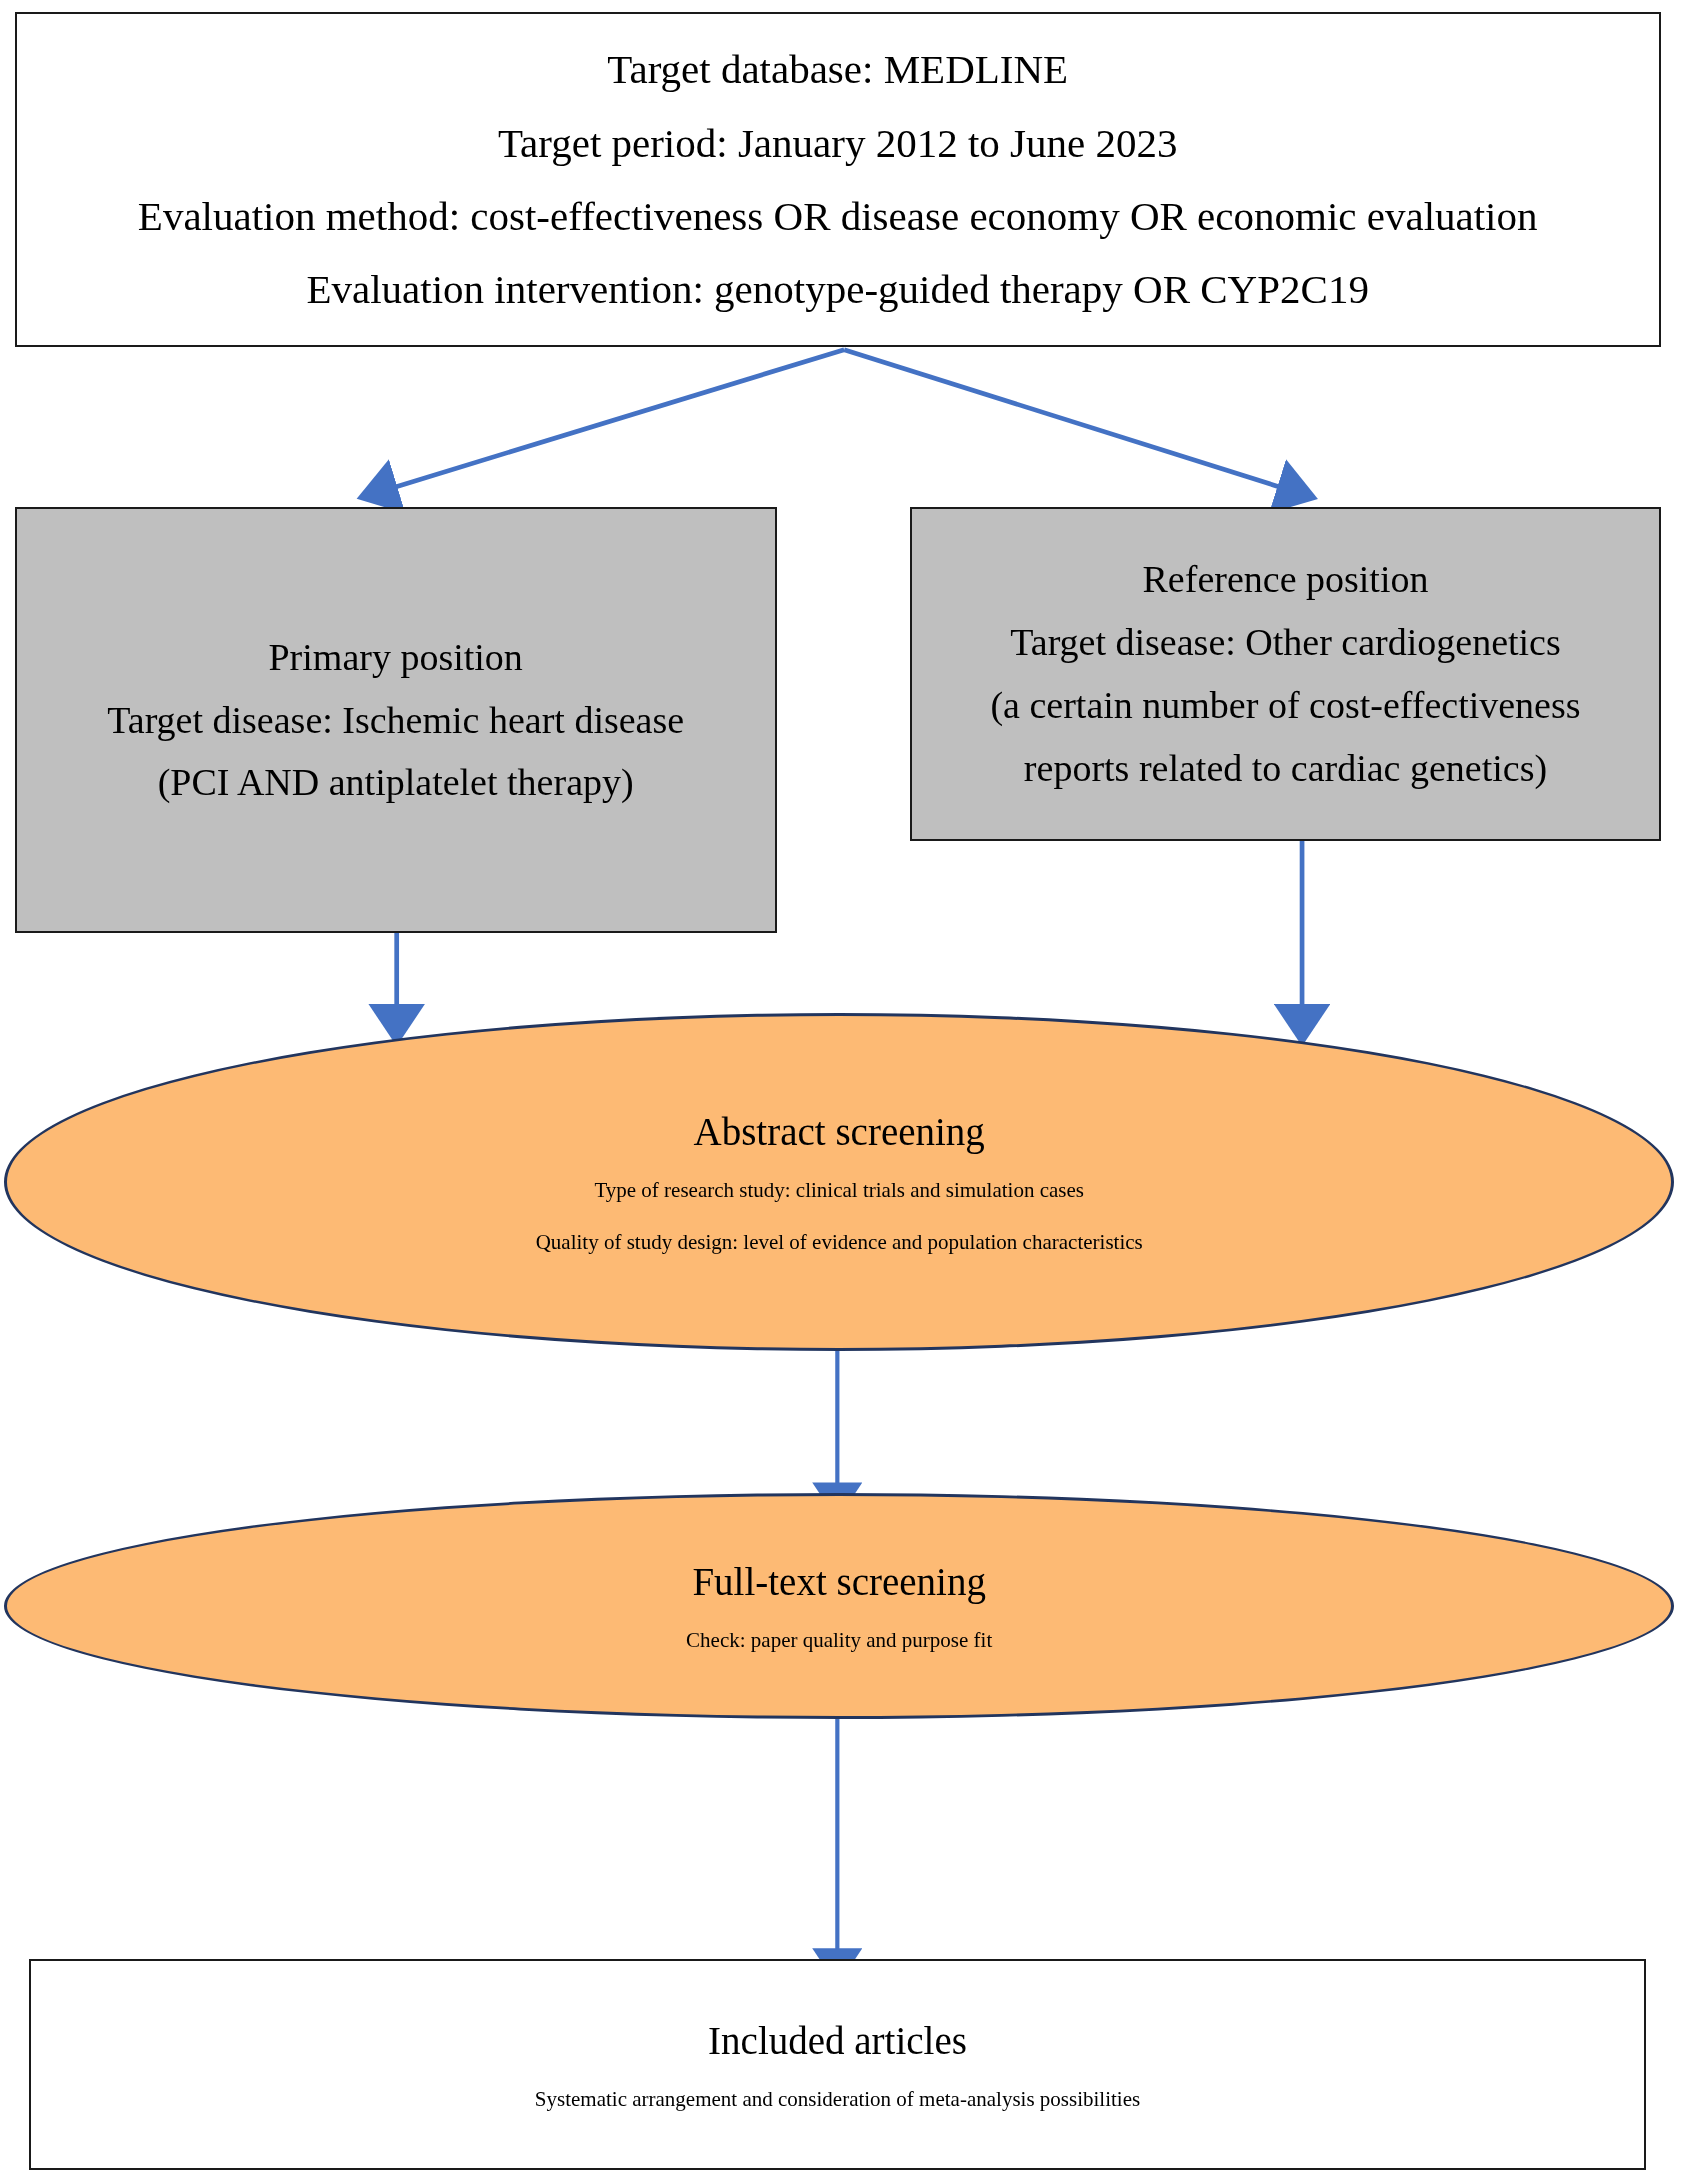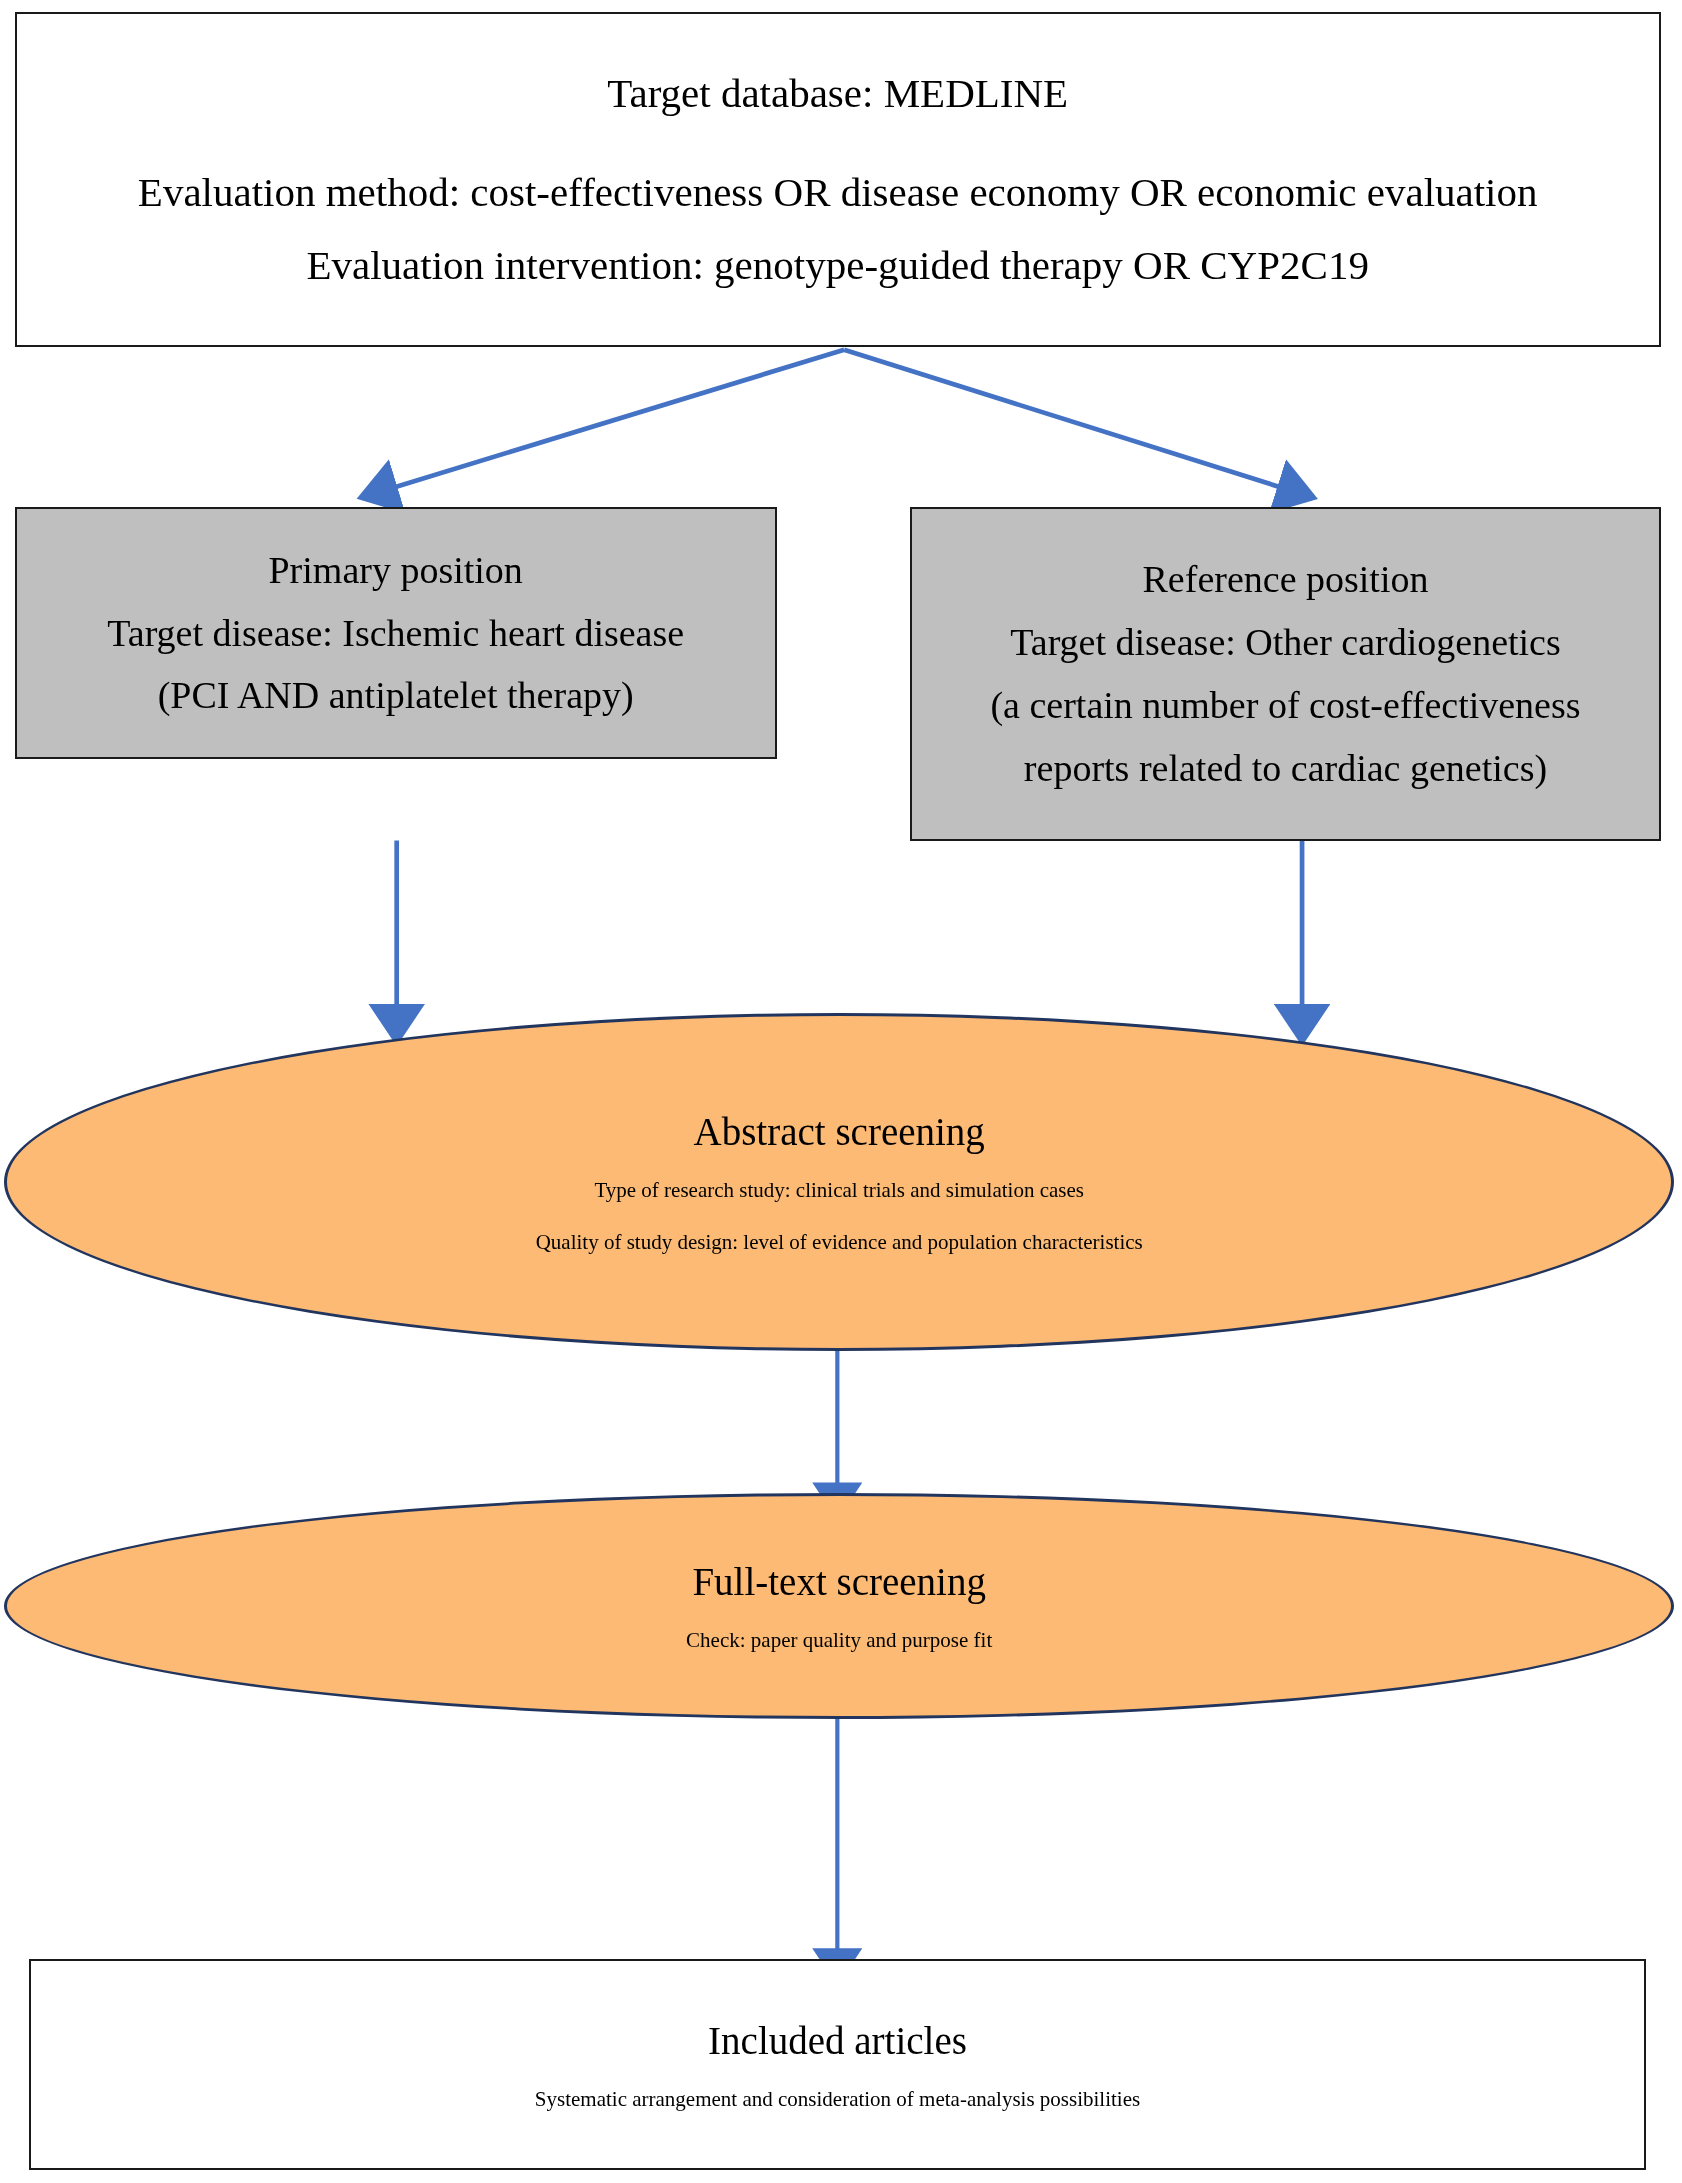--- a/index.html
+++ b/index.html
@@ -88,27 +88,28 @@
     <line x1="2488" y1="1606" x2="2488" y2="1938" stroke="#4472c4" stroke-width="9" marker-end="url(#arrowhead)"></line>
 
     <line x1="1600" y1="2578" x2="1600" y2="2850" stroke="#4472c4" stroke-width="8" marker-end="url(#arrowhead)"></line>
 
     <line x1="1600" y1="3282" x2="1600" y2="3740" stroke="#4472c4" stroke-width="8" marker-end="url(#arrowhead)"></line>
   </svg>
 
   <div class="node rect-box" style="left:14.7px; top:12px; width:1646px; height:335px;">
     <div class="line t-xl">Target database: MEDLINE</div>
     <div class="gap-xl"></div>
+    <div class="line t-xl">Target period: January 2012 to June 2023</div>
     <div class="gap-xl"></div>
     <div class="line t-xl">Evaluation method: cost-effectiveness OR disease economy OR economic evaluation</div>
     <div class="gap-xl"></div>
     <div class="line t-xl">Evaluation intervention: genotype-guided therapy OR CYP2C19</div>
   </div>
 
-  <div class="node rect-box filled" style="left:14.7px; top:507px; width:762px; height:252px;">
+  <div class="node rect-box filled" style="left:14.7px; top:507px; width:762px; height:426px;">
     <div class="line t-lg">Primary position</div>
     <div class="gap-lg"></div>
     <div class="line t-lg">Target disease: Ischemic heart disease</div>
     <div class="gap-lg"></div>
     <div class="line t-lg">(PCI AND antiplatelet therapy)</div>
   </div>
 
   <div class="node rect-box filled" style="left:910px; top:507px; width:751px; height:334px;">
     <div class="line t-lg">Reference position</div>
     <div class="gap-lg"></div>

